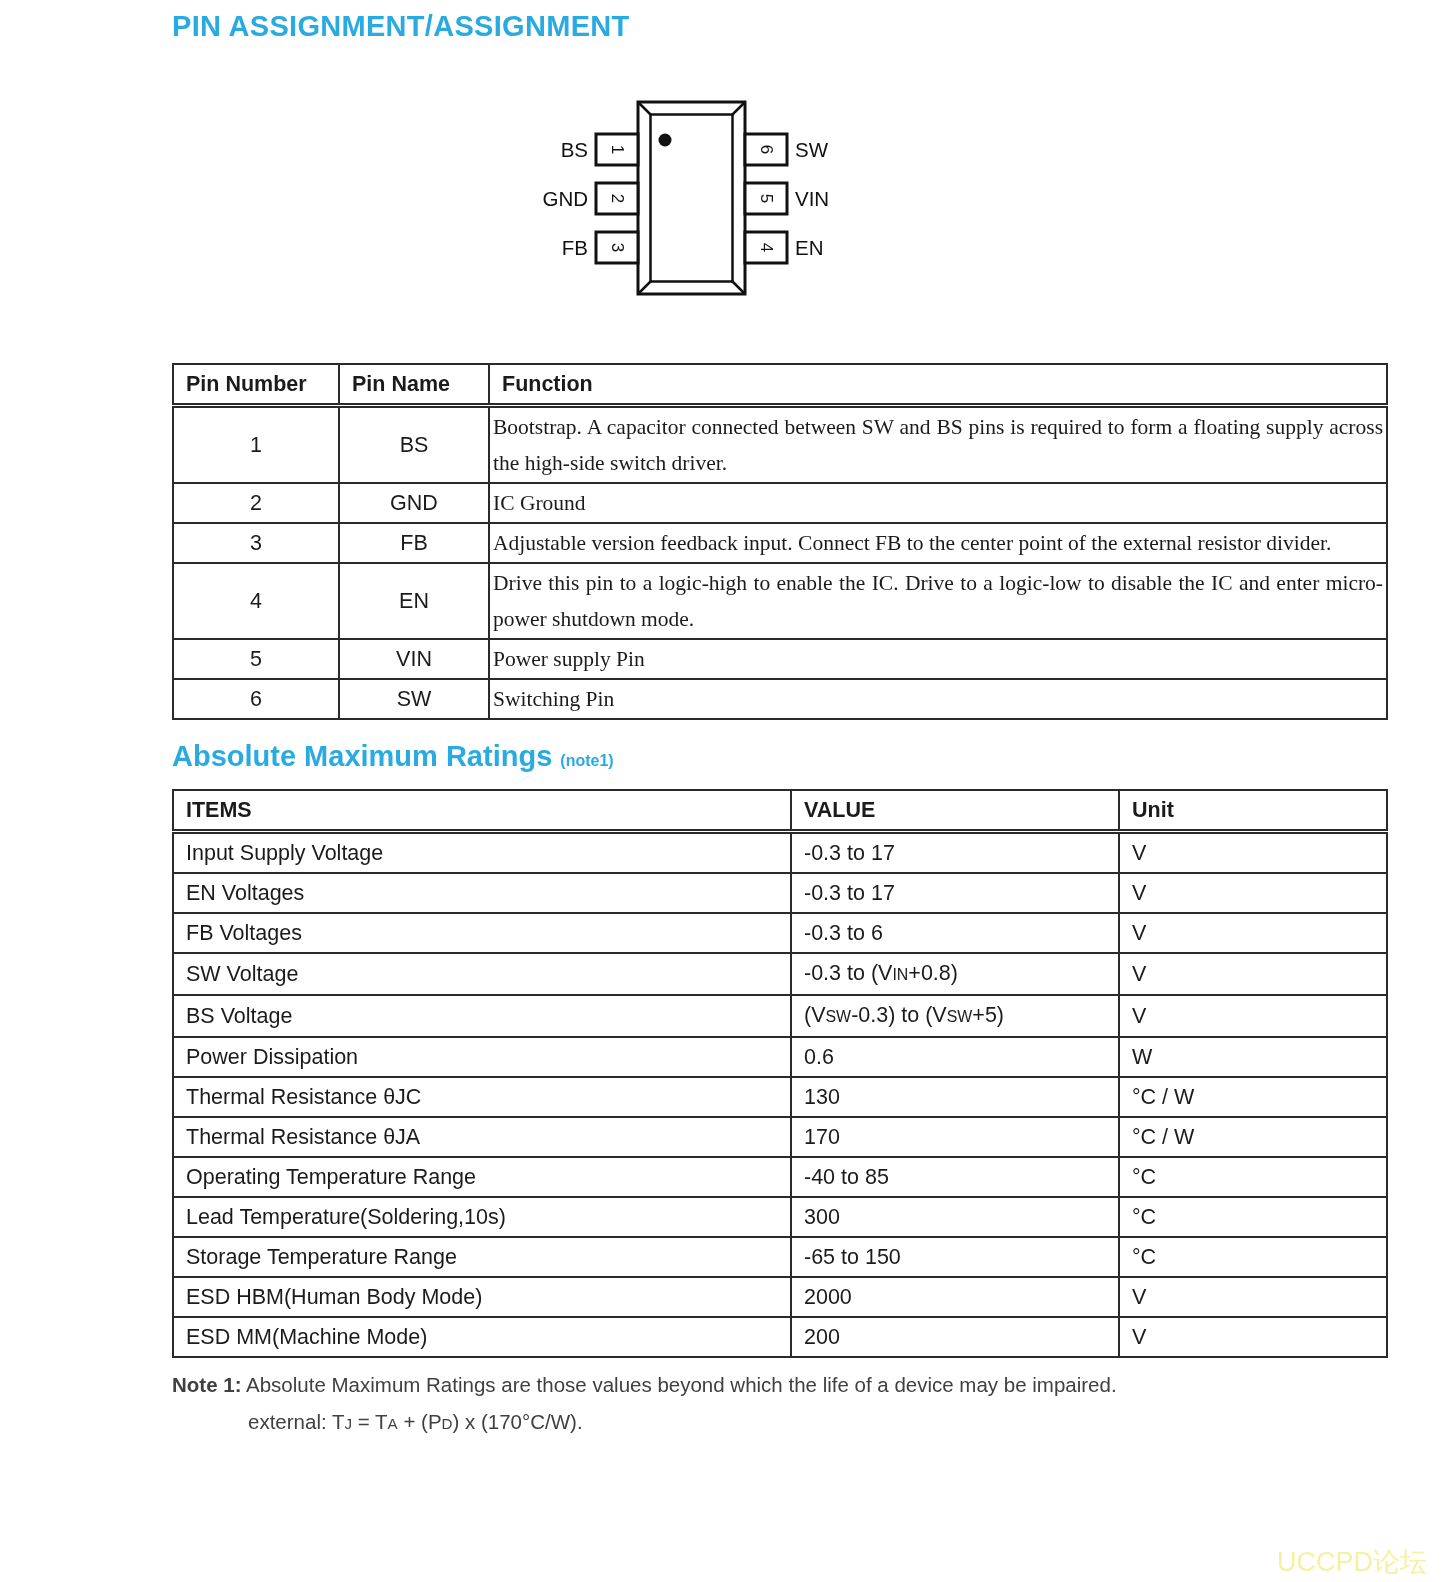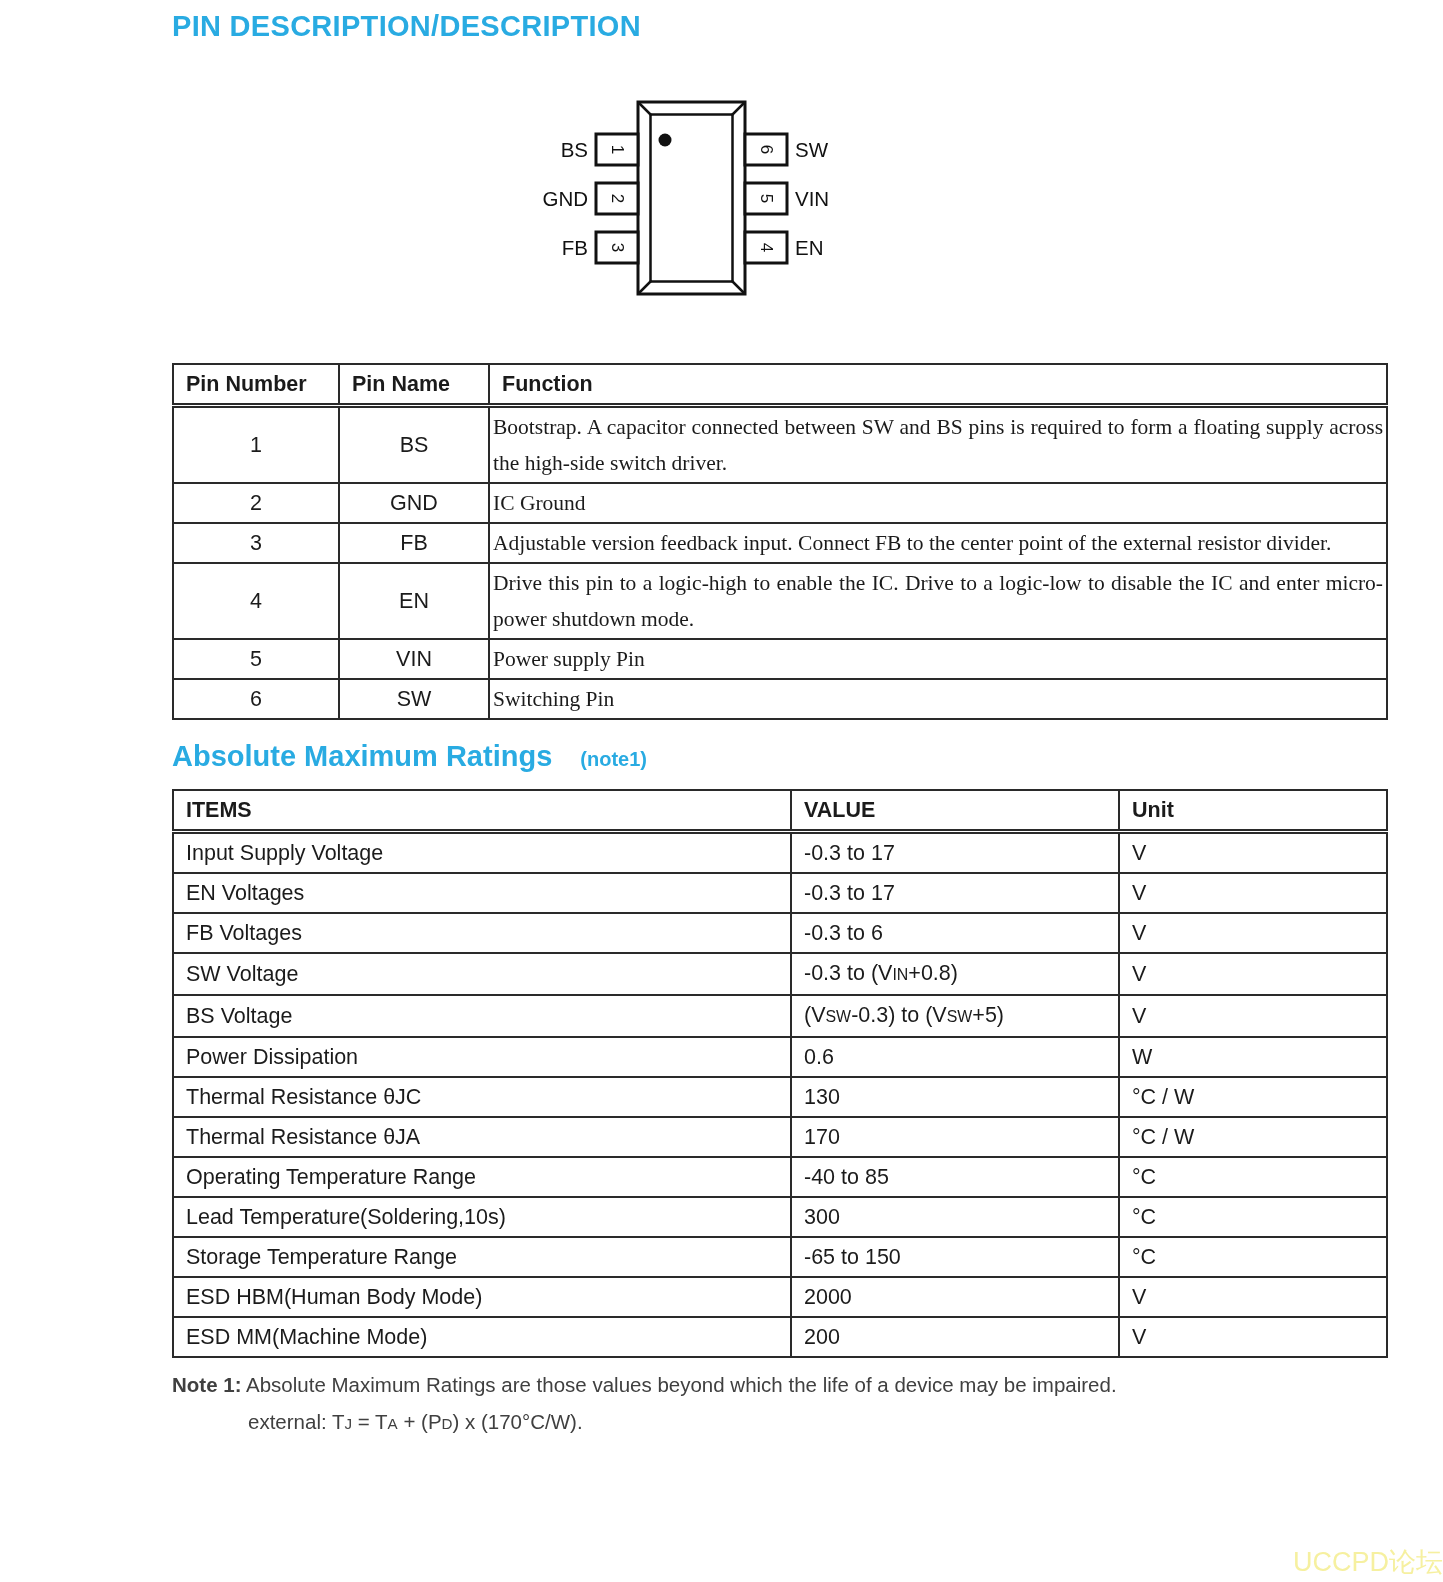--- a/index.html
+++ b/index.html
@@ -30,39 +30,39 @@
   }
   .pin-table { margin-top:56px; }
   .pin-table td { font-size:21.5px; line-height:36px; padding:1px 12px; vertical-align:middle; }
   .pin-table td.c-num, .pin-table td.c-name { text-align:center; }
   .pin-table td.c-func { text-align:justify; padding:1px 3px;font-family:Liberation Serif, serif; }
   .section-title {
     margin:20px 0 0 172px;
     font-size:29px; font-weight:bold;
     color:#29abe2;
   }
-  .section-title .note-small { font-size:20px; font-weight:bold;margin-left:20px; }
+  .section-title .note-small { font-size:16px; font-weight:bold; }
   .ratings-table { margin-top:16px;padding-left:25px; }
   .ratings-table td { font-size:21.5px; line-height:30px; padding:4px 12px; vertical-align:middle; }
   .sc { font-size:0.74em; }
   
   .notes { margin:12px 0 0 172px; width:1070px; font-size:20.5px; color:#404040; }
   .note-line { margin-top:8px; line-height:29px; }
   .note-justify { text-align:justify; text-align-last:justify; }
   .note-label { font-weight:bold; }
   .formula-line { margin:8px 0 0 76px; line-height:29px; }
   .watermark {
-    position:absolute; right:0; bottom:2px;
+    position:absolute; right:16px; bottom:2px;
     font-size:27px; color:#f6f0a0;
   }
 </style>
 </head>
 <body>
 
-<div class="page-title"><span>PIN DESCRIPTION/DESCRIPTION</span></div>
+<div class="page-title"><span>PIN ASSIGNMENT/ASSIGNMENT</span></div>
 
 <div class="chip-wrap">
   <svg width="316" height="218" viewBox="0 0 316 218">
 
     <rect x="110" y="13" width="107" height="192" fill="#ffffff" stroke="#111111" stroke-width="3"></rect>
     <rect x="122.5" y="25.5" width="82" height="167" fill="#ffffff" stroke="#111111" stroke-width="2.5"></rect>
     <g stroke="#111111" stroke-width="2.5">
       <line x1="111" y1="14" x2="123.5" y2="26.5"></line>
       <line x1="216" y1="14" x2="203.5" y2="26.5"></line>
       <line x1="111" y1="204" x2="123.5" y2="191.5"></line>

